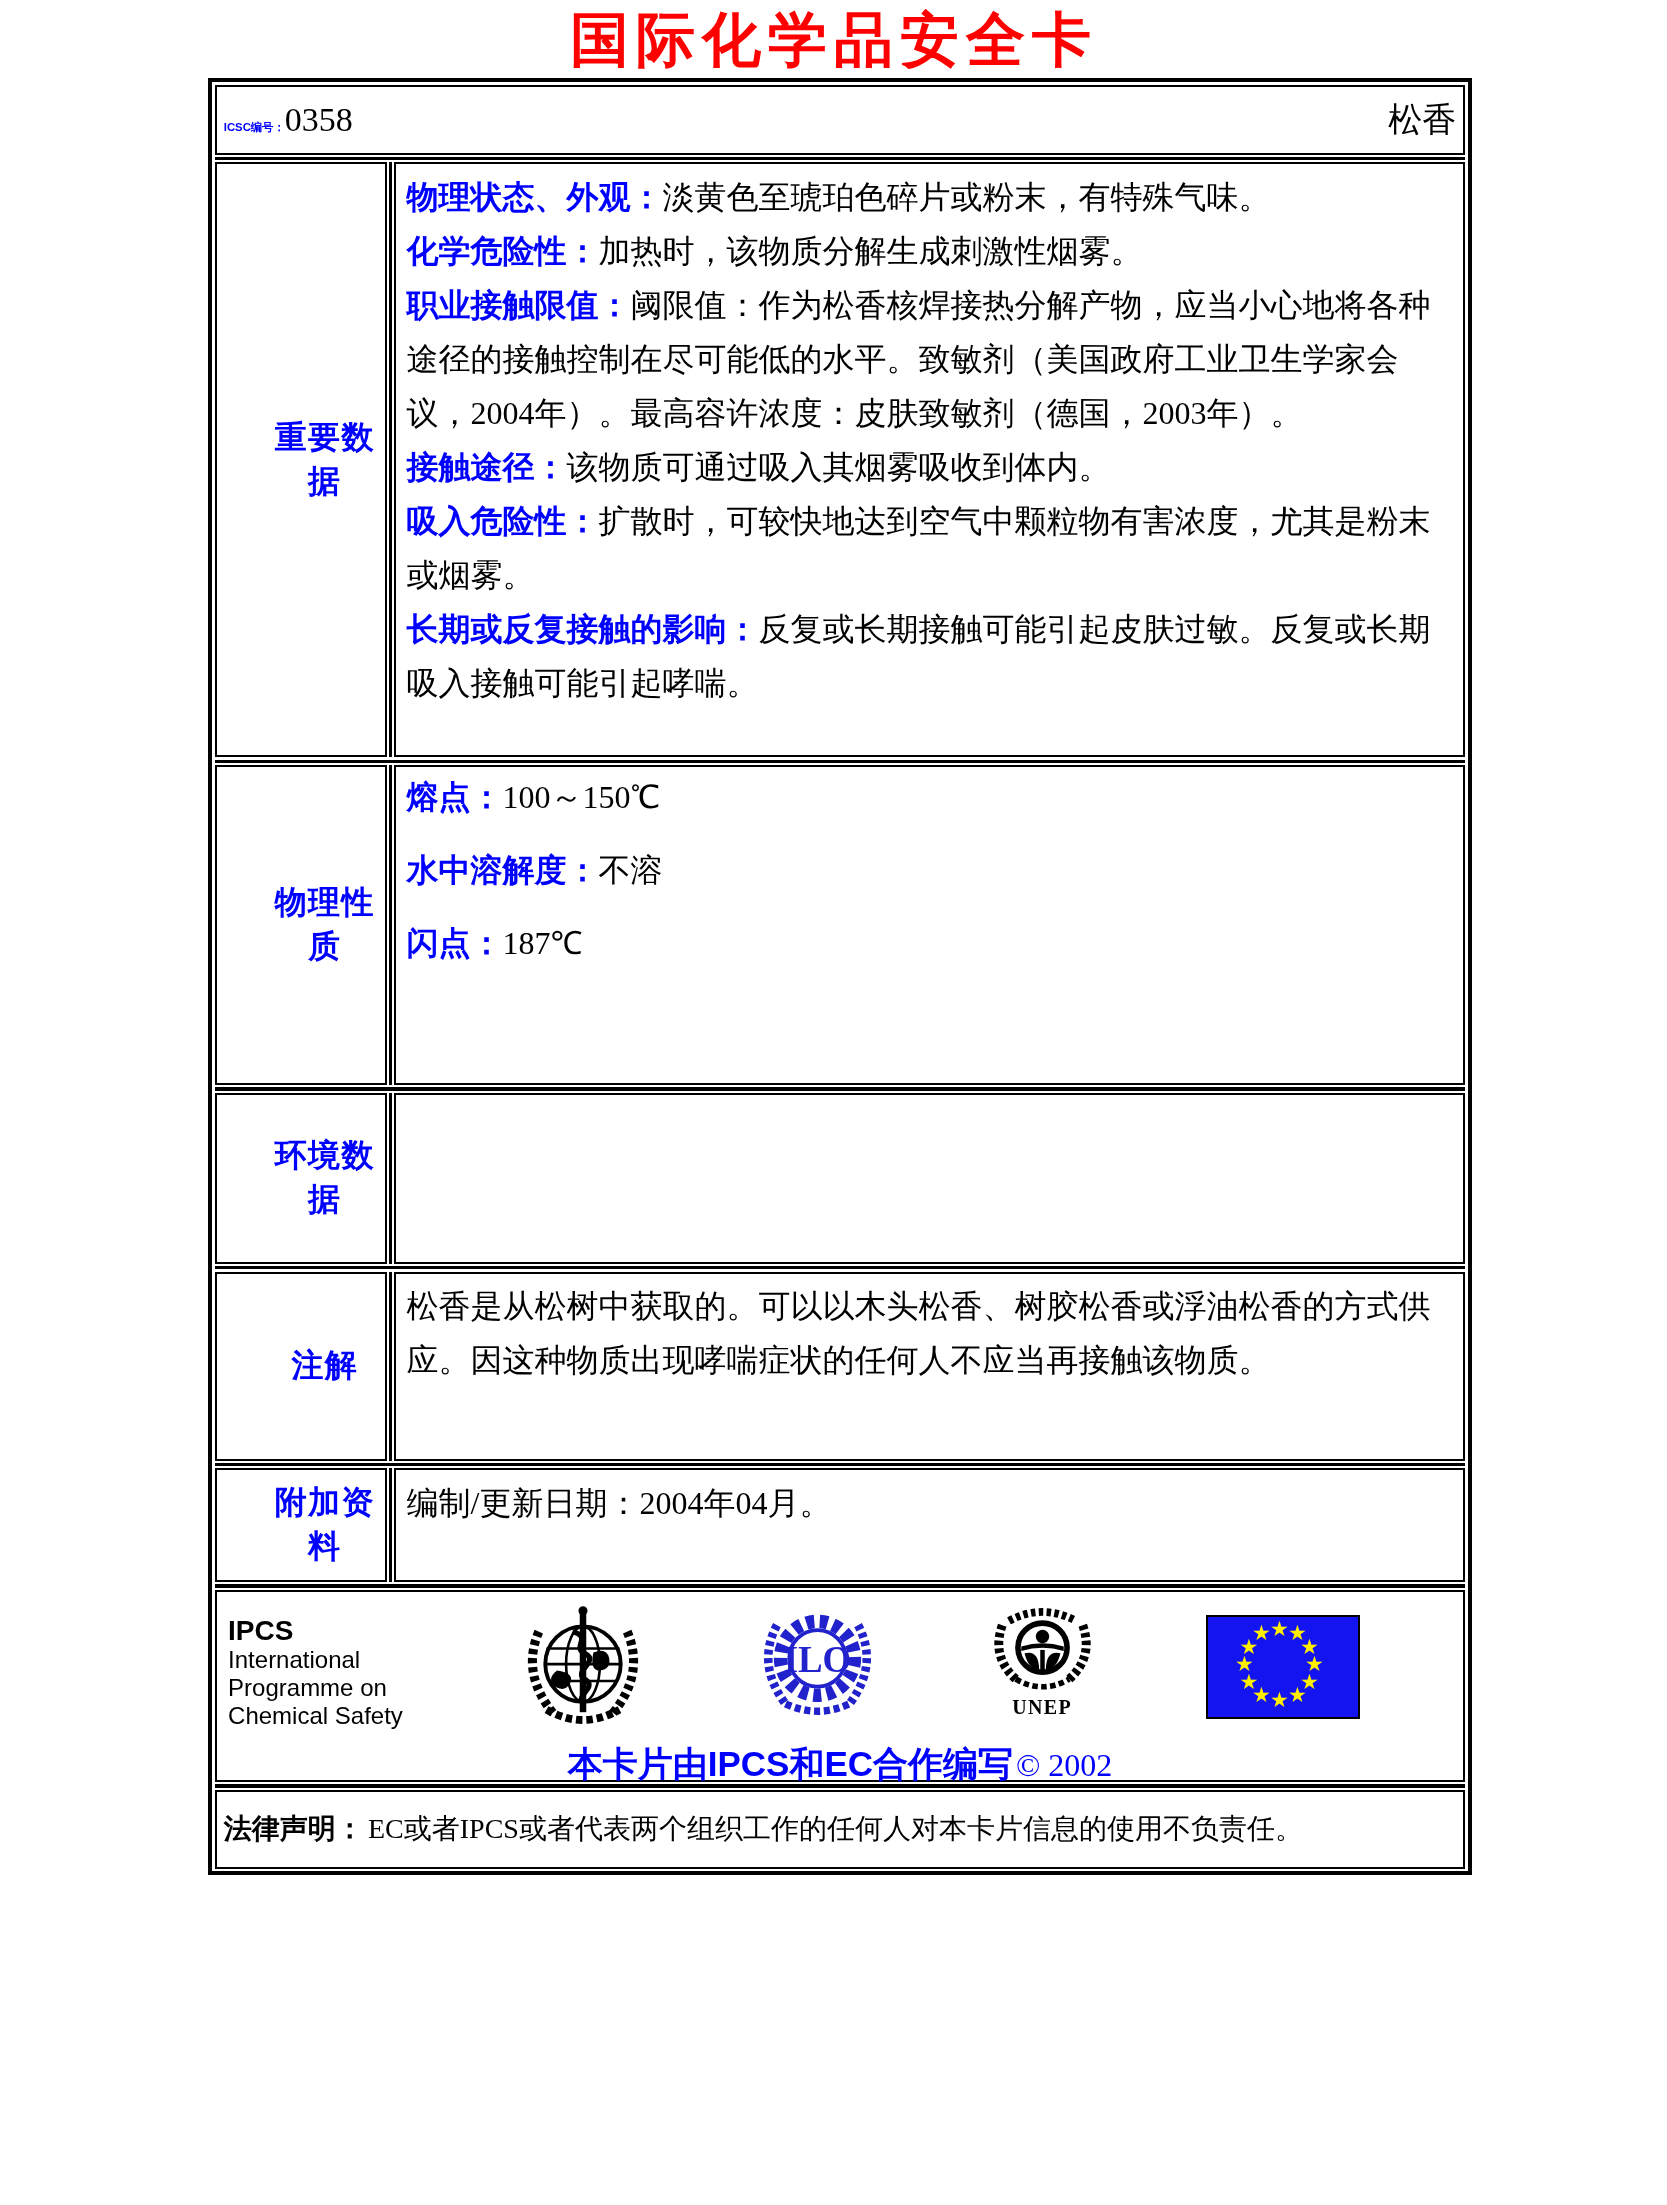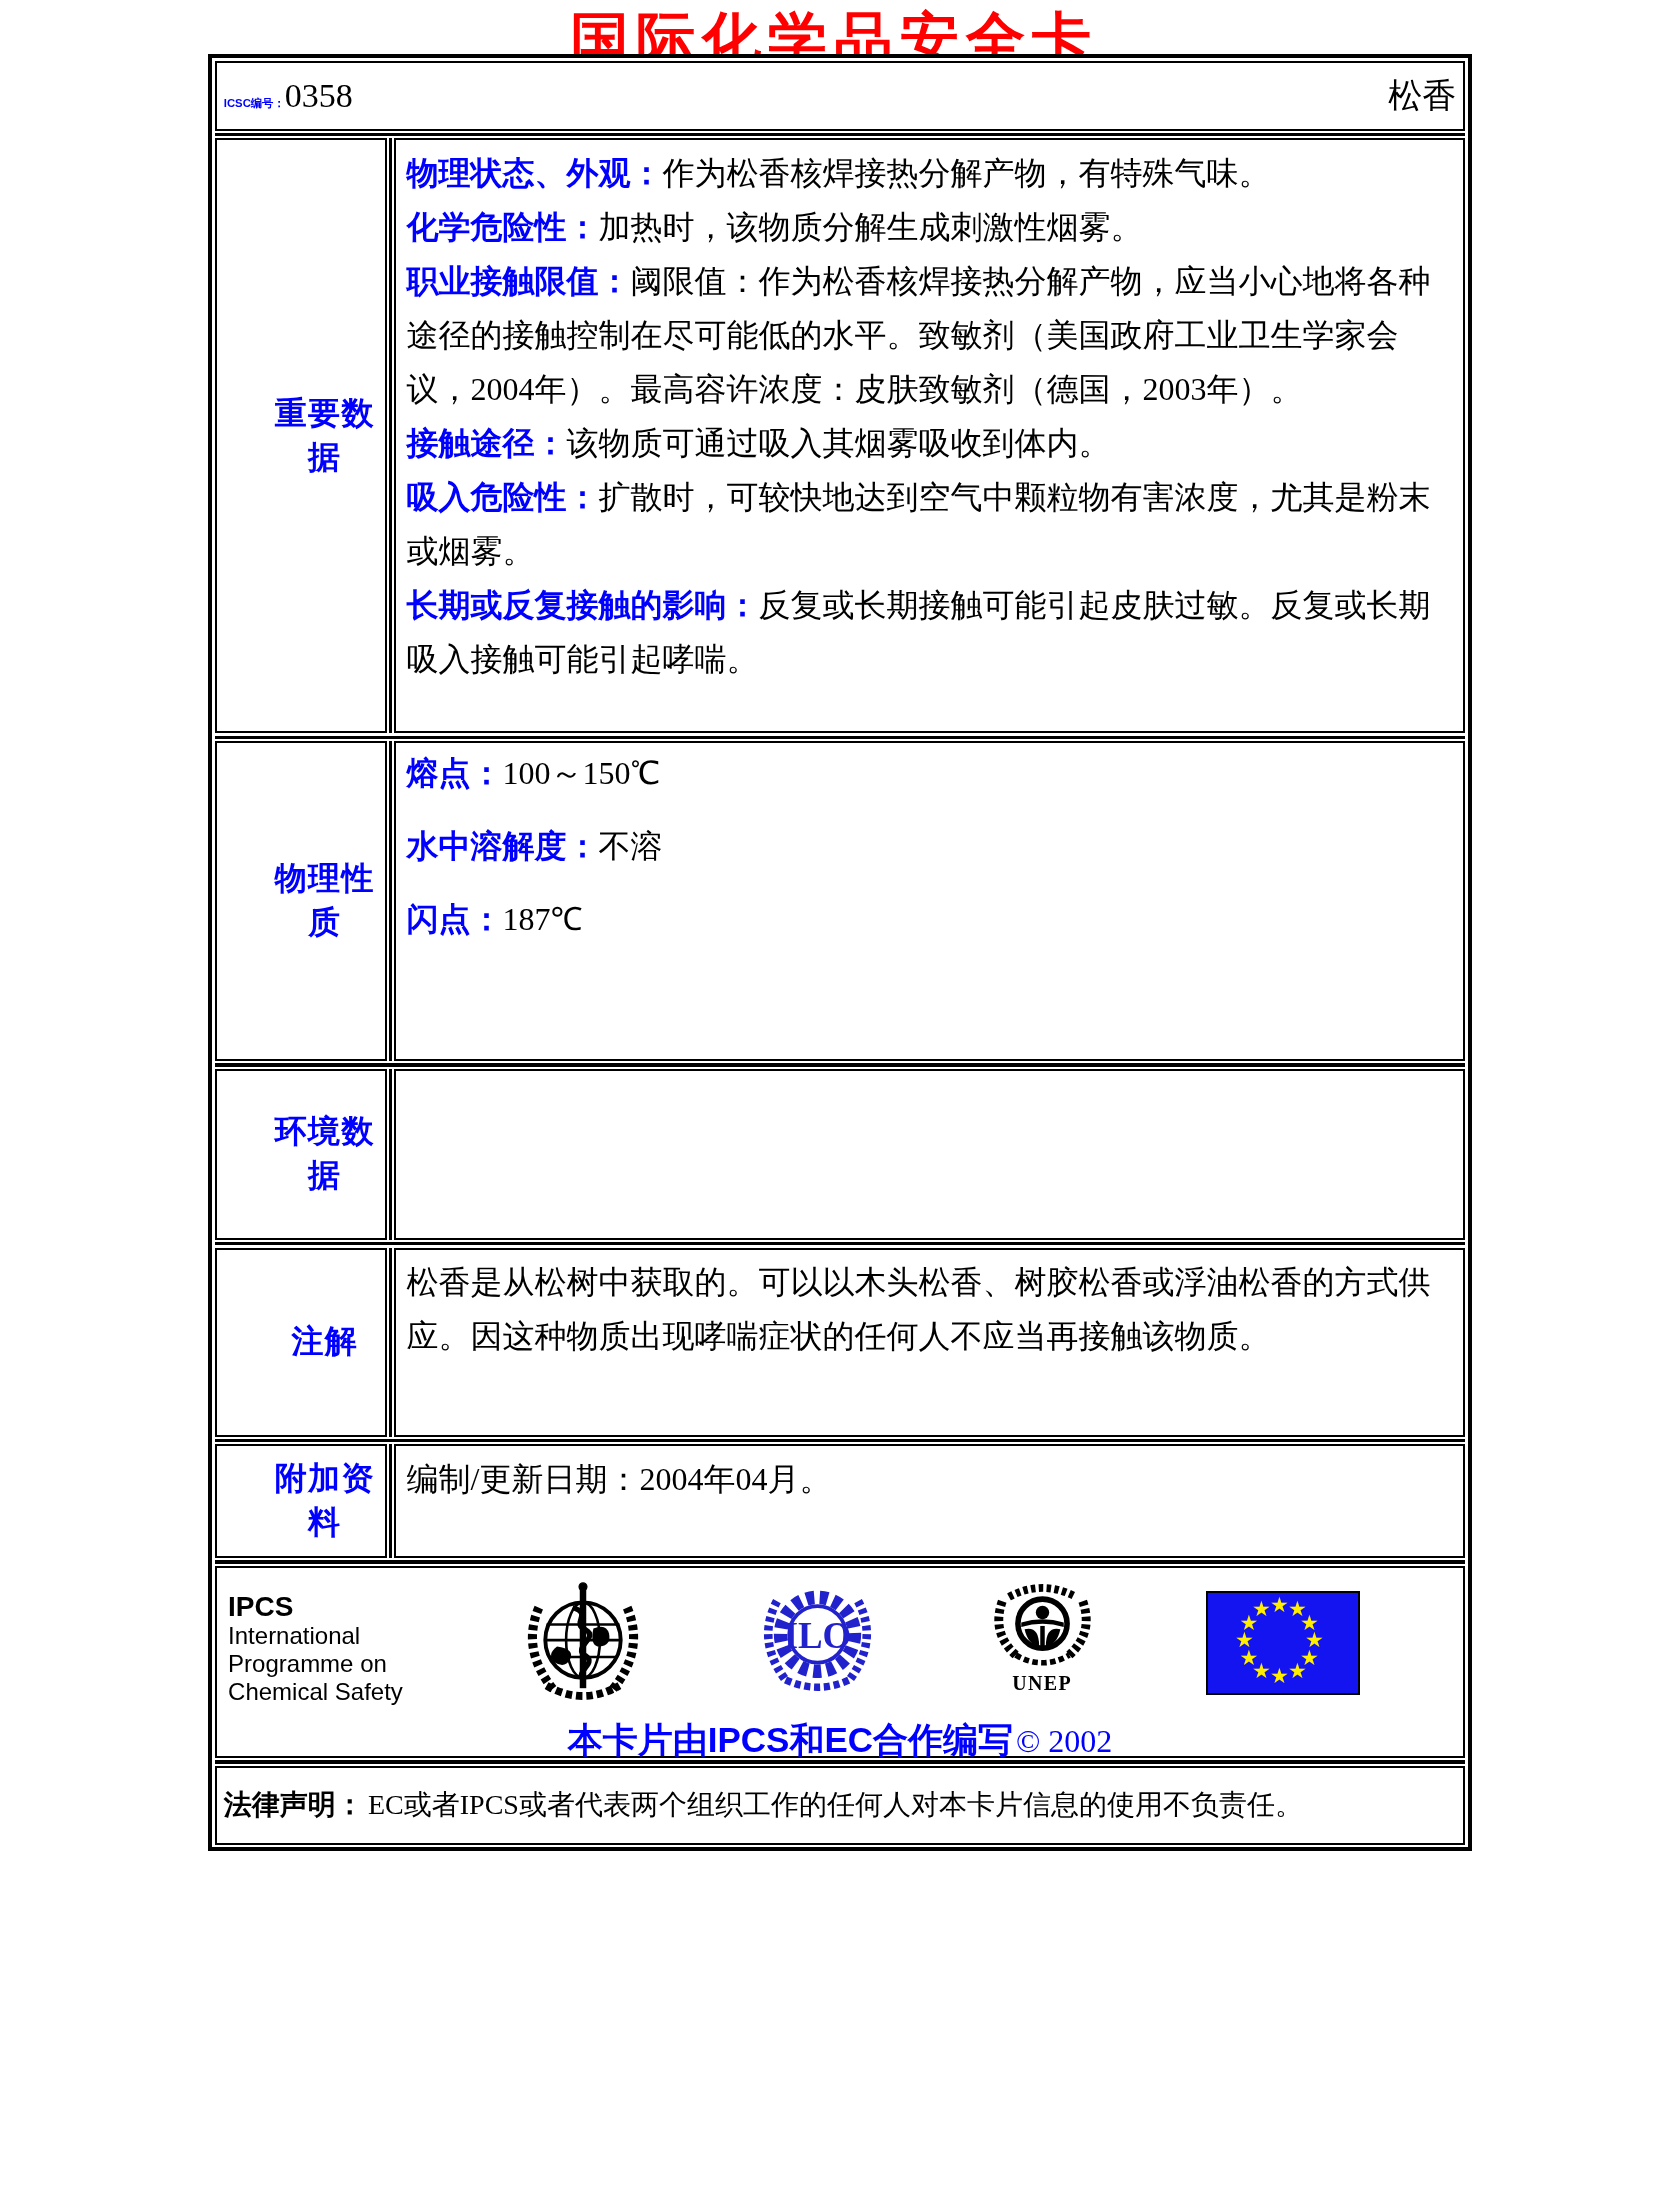--- a/index.html
+++ b/index.html
@@ -6,21 +6,21 @@
   .page {
     position:relative; width:1668px; height:2205px; background:#ffffff;
     font-family:"Liberation Serif", serif; color:#000;
   }
   .doc-title {
     position:absolute; left:0; top:1.4px; width:100%;
     text-align:center; font-family:"DejaVu Serif", serif;
     font-size:59px; font-weight:bold; color:#FF0000; letter-spacing:7px;
   }
   .card {
-    position:absolute; left:208px; top:54px; width:1264px;
+    position:absolute; left:208px; top:78px; width:1264px;
     border:4.2px solid #000; padding:2.8px; box-sizing:border-box; background:#fff;
   }
   .hsep { height:3.5px; background:#000; margin:2.1px 0; }
   .vsep { width:3.5px; background:#000; margin:0 2.1px; flex:none; }
   .row { display:flex; align-items:stretch; }
   .cell { border:2.1px solid #000; box-sizing:border-box; background:#fff; }
   .full { flex:1; }
   .label-cell {
     width:172px; flex:none; display:flex; align-items:center; justify-content:center;
     font-family:"Liberation Sans", sans-serif; font-weight:bold;
@@ -83,21 +83,21 @@
         <span class="name">松香</span>
       </div>
     </div>
 
     <div class="hsep"></div>
 
     <div class="row r-important">
       <div class="cell label-cell">重要数据</div>
       <div class="vsep"></div>
       <div class="cell content-cell">
-        <p><span class="k">物理状态、外观：</span><span>作为松香核焊接热分解产物，有特殊气味。</span></p>
+        <p><span class="k">物理状态、外观：</span><span>淡黄色至琥珀色碎片或粉末，有特殊气味。</span></p>
         <p><span class="k">化学危险性：</span><span>加热时，该物质分解生成刺激性烟雾。</span></p>
         <p><span class="k">职业接触限值：</span><span>阈限值：作为松香核焊接热分解产物，应当小心地将各种途径的接触控制在尽可能低的水平。致敏剂（美国政府工业卫生学家会议，2004年）。最高容许浓度：皮肤致敏剂（德国，2003年）。</span></p>
         <p><span class="k">接触途径：</span><span>该物质可通过吸入其烟雾吸收到体内。</span></p>
         <p><span class="k">吸入危险性：</span><span>扩散时，可较快地达到空气中颗粒物有害浓度，尤其是粉末或烟雾。</span></p>
         <p><span class="k">长期或反复接触的影响：</span><span>反复或长期接触可能引起皮肤过敏。反复或长期吸入接触可能引起哮喘。</span></p>
       </div>
     </div>
 
     <div class="hsep"></div>
 

